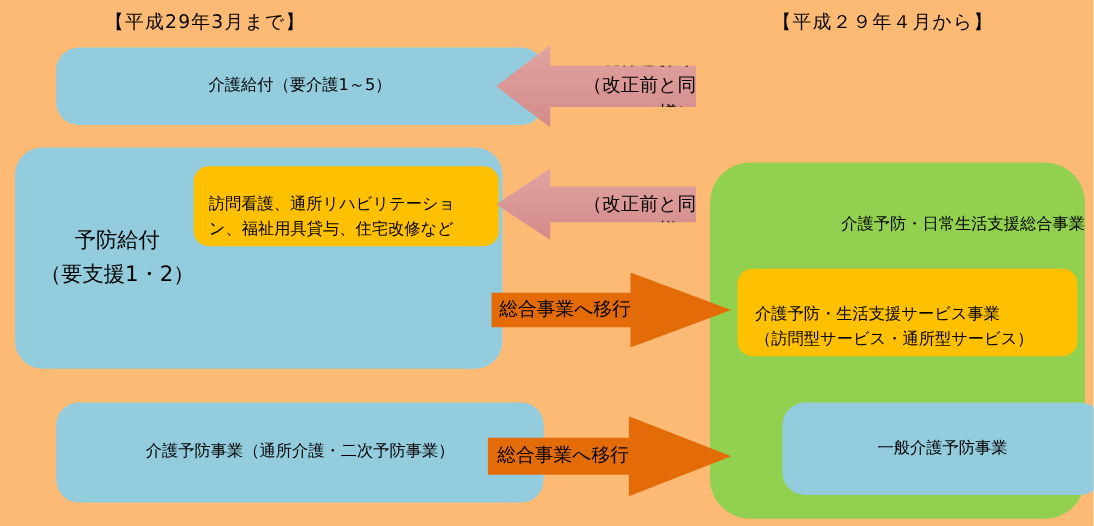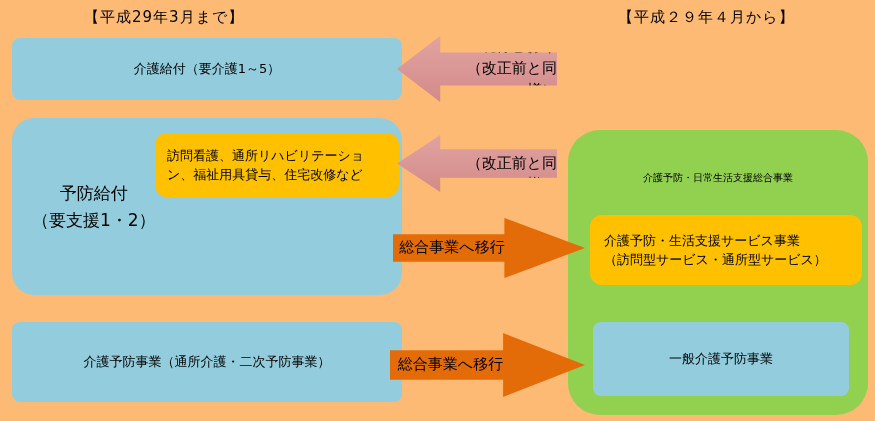--- a/index.html
+++ b/index.html
@@ -5,39 +5,39 @@
   html,body{margin:0;padding:0;background:#fff;}
   .canvas{
     position:relative;width:875px;height:421px;background:#fdba74;overflow:hidden;
     font-family:"DejaVu Sans",sans-serif;color:#000;
   }
   .hdr{position:absolute;font-size:15px;letter-spacing:1px;white-space:nowrap;}
   .box{position:absolute;box-sizing:border-box;display:flex;align-items:center;justify-content:center;text-align:center;font-size:13px;line-height:1.5;}
   .blue{background:#93CDDD;}
   .green{background:#92D050;}
   .orange{background:#FFC000;}
-  .r18{border-radius:8px;}
+  .r18{border-radius:18px;margin-left:33px;}
   .r22{border-radius:22px;}
-  .r12{border-radius:12px;}
+  .r12{border-radius:12px;align-items:flex-end;}
   .r32{border-radius:32px;}
   .ml{white-space:pre-line;}
   .left-align{justify-content:flex-start;text-align:left;}
   .arrow{position:absolute;display:flex;align-items:center;font-size:15px;line-height:1.45;text-align:right;}
   .arrow-left{
     background:linear-gradient(#E0A3A1,#D38B89);
     clip-path:polygon(0 50%,27% 0,27% 25%,100% 25%,100% 75%,27% 75%,27% 100%);
     justify-content:center;padding-left:42px;box-sizing:border-box;
   }
   .arrow-right{
     background:#E36C09;
     clip-path:polygon(0 27%,58% 27%,58% 0,100% 50%,58% 100%,58% 73%,0 73%);
     justify-content:center;padding-right:74px;box-sizing:border-box;
   }
   .big-label{position:absolute;left:20px;top:50%;transform:translateY(-50%);font-size:17px;line-height:1.6;}
-  .green-title{position:absolute;top:40px;left:0;right:0;text-align:center;font-size:10px;}
+  .green-title{position:absolute;top:40px;left:0;right:0;text-align:right;font-size:13px;}
 </style>
 </head>
 <body>
 
 <div class="canvas">
 
   <div class="hdr" style="left:84px;top:8px;">【平成29年3月まで】</div>
   <div class="hdr" style="left:618px;top:8px;">【平成２９年４月から】</div>
 
   <div class="box blue r18" style="left:12px;top:38px;width:390px;height:62px;">

